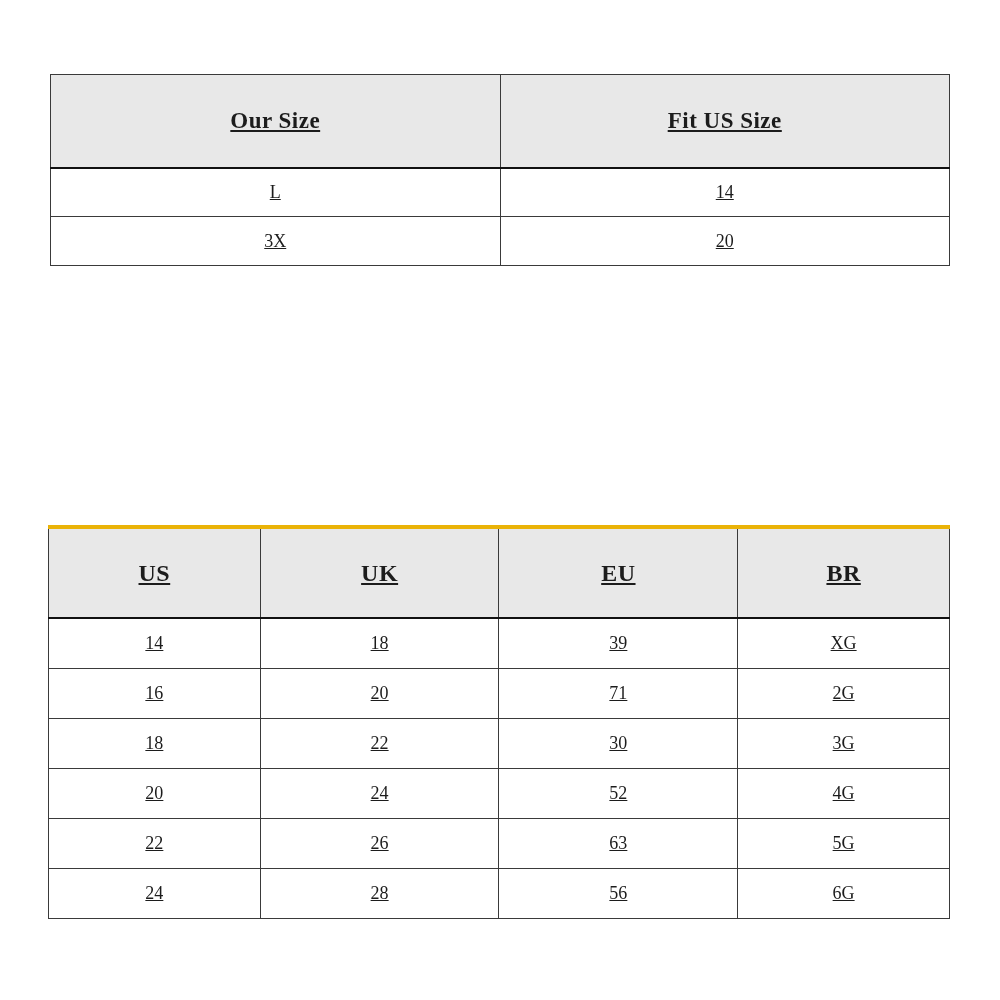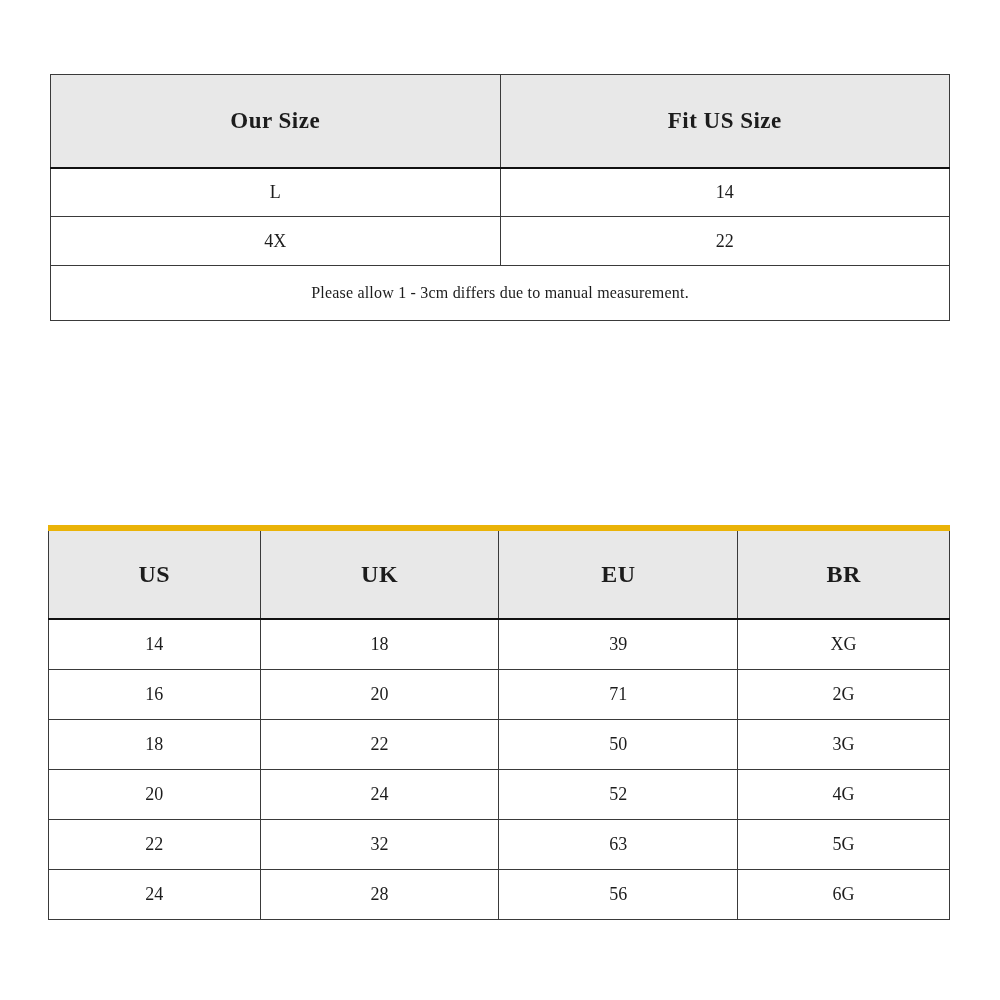--- a/index.html
+++ b/index.html
@@ -16,20 +16,21 @@
     width: 1000px;
     height: 1000px;
     background: #ffffff;
   }
 
   table.sizetbl {
     border-collapse: collapse;
     table-layout: fixed;
     position: absolute;
     background: #ffffff;
+    text-decoration: underline;
   }
   table.sizetbl td, table.sizetbl th {
     border: 1px solid #3a3a3a;
     text-align: center;
     vertical-align: middle;
     padding: 0;
   }
   table.sizetbl th {
     background: #e8e8e8;
     font-size: 23px;
@@ -54,21 +55,21 @@
     height: 55px;
     font-size: 16px;
     letter-spacing: 0.2px;
   }
 
   
   #table2 {
     left: 48px;
     top: 525px;
     width: 902px;
-    border-top: 6px solid #eab308;
+    border-top: 4px solid #eab308;
     border-radius: 21px;
   }
   #table2 th { height: 91px; font-size: 24px; }
   #table2 td { height: 50px; }
   #table2 col.c1 { width: 23.5%; }
   #table2 col.c2 { width: 26.5%; }
   #table2 col.c3 { width: 26.5%; }
   #table2 col.c4 { width: 23.5%; }
 </style>
 </head>
@@ -86,25 +87,22 @@
         <th>Our Size</th>
         <th>Fit US Size</th>
       </tr>
     </thead>
     <tbody>
       <tr>
         <td>L</td>
         <td>14</td>
       </tr>
       <tr>
-        <td>4X</td>
-        <td>22</td>
-      </tr>
-      <tr>
-        <td class="note-cell" colspan="2">Please allow 1 - 3cm differs due to manual measurement.</td>
+        <td>3X</td>
+        <td>20</td>
       </tr>
     </tbody>
   </table>
 
   <table class="sizetbl" id="table2">
     <colgroup>
         <col class="c1">
         <col class="c2">
         <col class="c3">
         <col class="c4">
@@ -126,32 +124,32 @@
       </tr>
       <tr>
         <td>16</td>
         <td>20</td>
         <td>71</td>
         <td>2G</td>
       </tr>
       <tr>
         <td>18</td>
         <td>22</td>
-        <td>50</td>
+        <td>30</td>
         <td>3G</td>
       </tr>
       <tr>
         <td>20</td>
         <td>24</td>
         <td>52</td>
         <td>4G</td>
       </tr>
       <tr>
         <td>22</td>
-        <td>32</td>
+        <td>26</td>
         <td>63</td>
         <td>5G</td>
       </tr>
       <tr>
         <td>24</td>
         <td>28</td>
         <td>56</td>
         <td>6G</td>
       </tr>
     </tbody>

